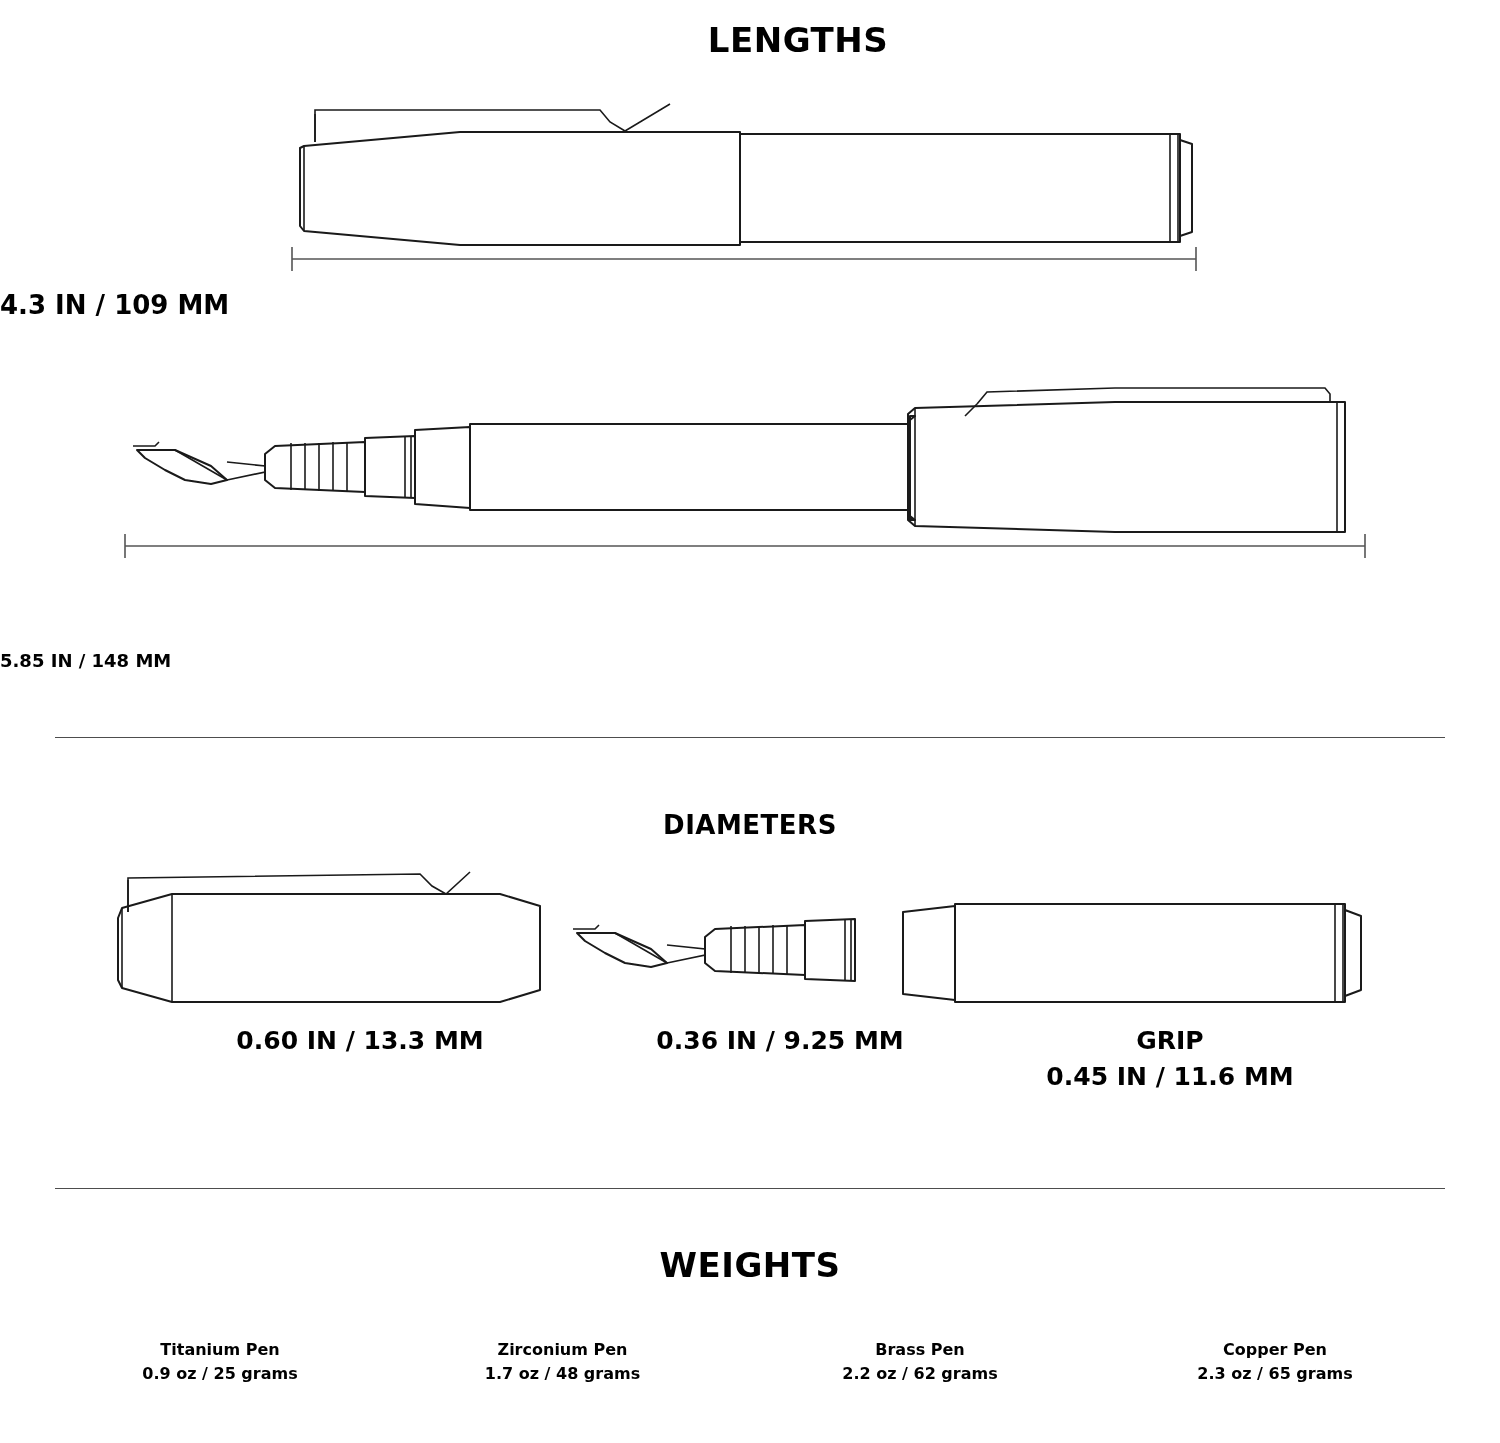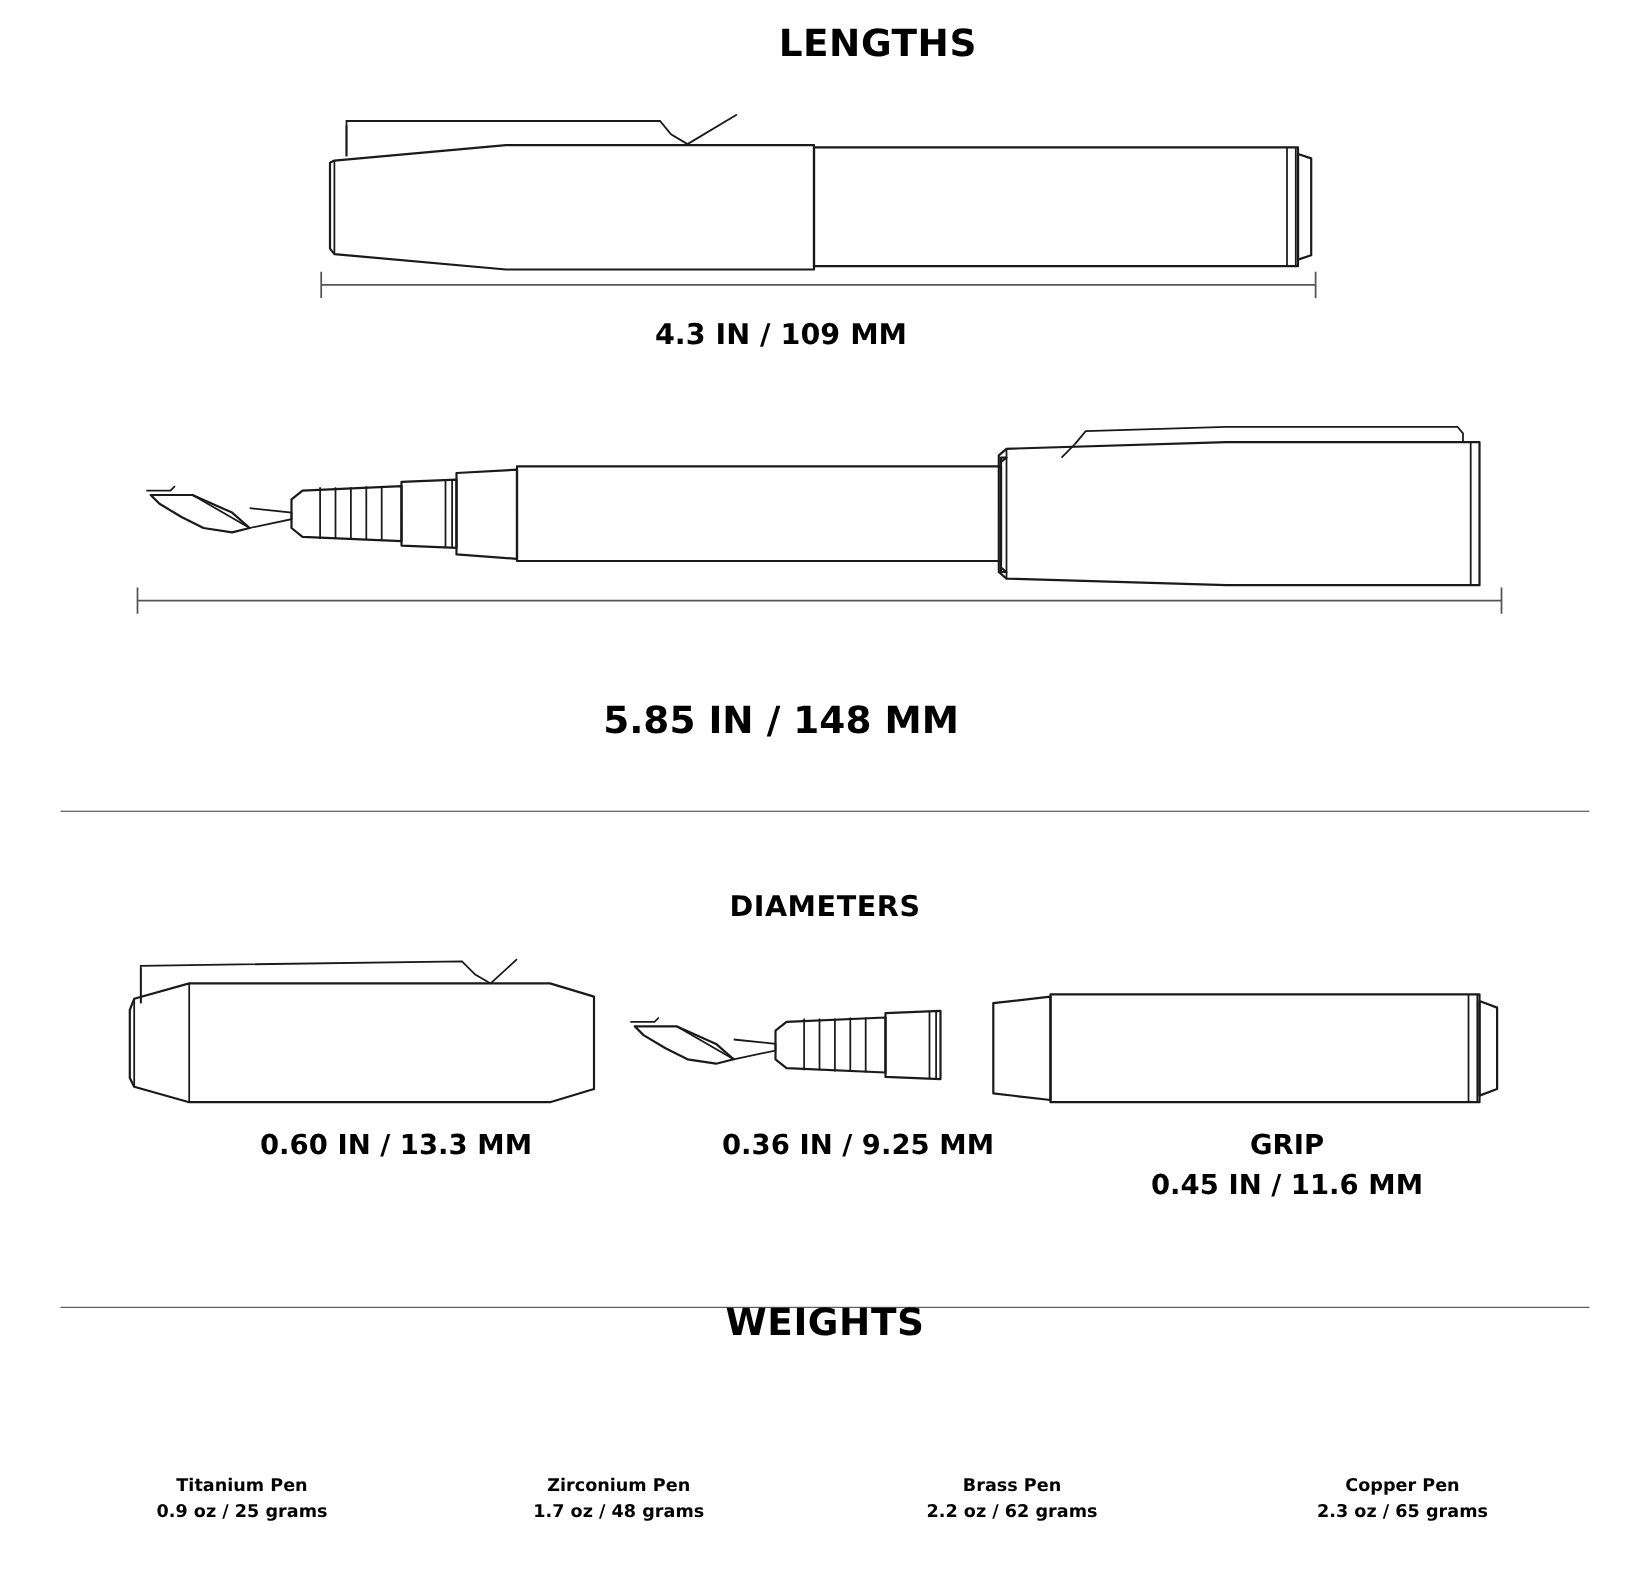--- a/index.html
+++ b/index.html
@@ -30,53 +30,52 @@
   }
   #diameters-title {
     position: absolute;
     top: 810px;
     left: 0;
     width: 1500px;
     font-size: 26px;
   }
   #weights-title {
     position: absolute;
-    top: 1183px;
+    top: 1245px;
     left: 0;
     width: 1500px;
     font-size: 34px;
   }
   .divider {
     position: absolute;
     left: 55px;
     width: 1390px;
     height: 1px;
     background: #4d4d4d;
   }
   #divider-1 { top: 737px; }
   #divider-2 { top: 1188px; }
 
   .caption {
     position: absolute;
-    text-align: center;
     font-size: 25px;
     font-weight: 600;
     white-space: nowrap;
   }
   #caption-capped {
     top: 290px;
     left: 0;
     width: 1420px;
     font-size: 26px;
   }
   #caption-posted {
-    top: 635px;
+    top: 650px;
     left: 0;
     width: 1420px;
-    font-size: 34px;
+    font-size: 18px;
   }
 
   .dim-block {
     position: absolute;
     text-align: center;
     font-size: 25px;
     line-height: 1.45;
     white-space: nowrap;
   }
   .dim-block .dim-label { font-weight: 600; }

